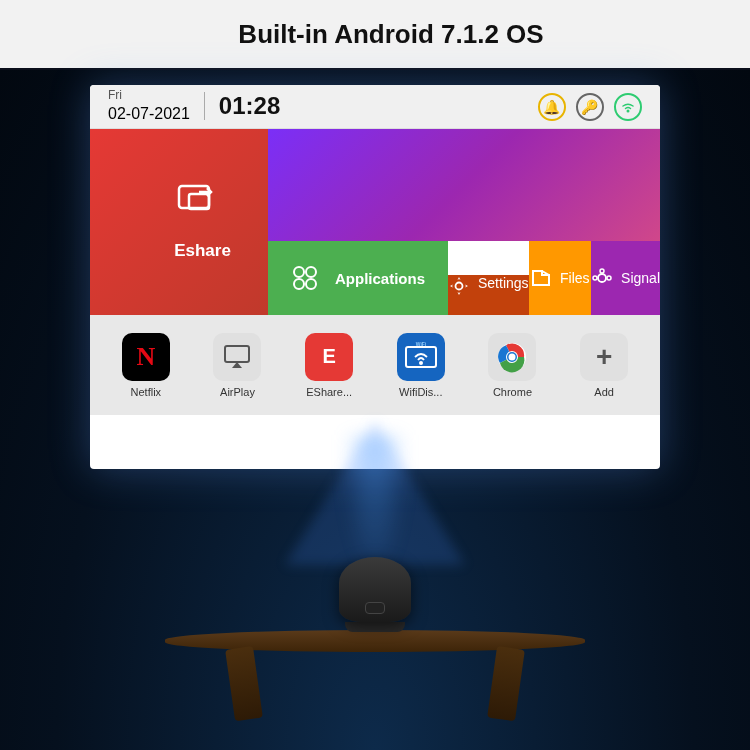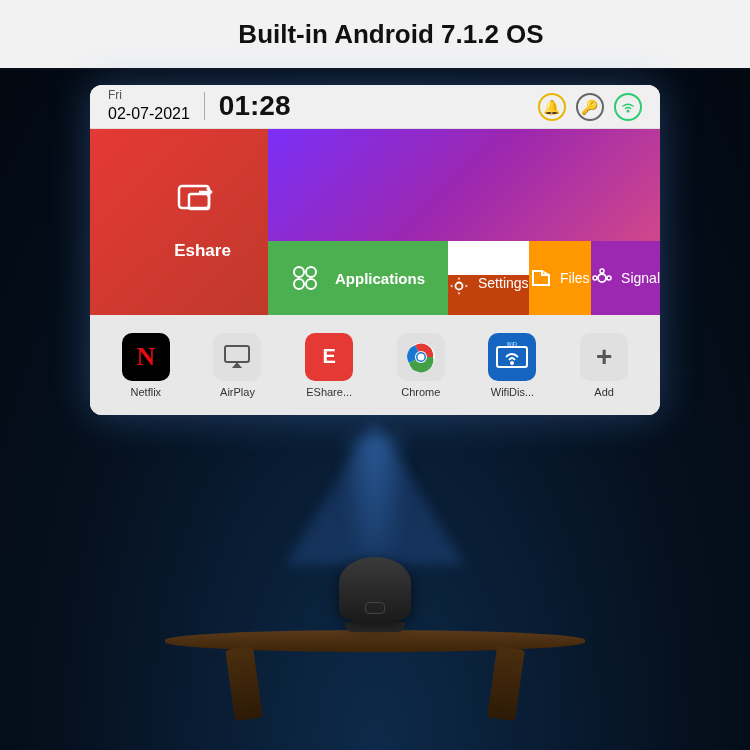--- a/index.html
+++ b/index.html
@@ -18,23 +18,23 @@
       top: 70px; left: 0; right: 0; bottom: 0;
       background: radial-gradient(ellipse at center bottom, #0d2a4a 0%, #05101e 60%, #020810 100%);
     }
 
     
     .screen {
       position: absolute;
       top: 85px;
       left: 90px;
       width: 570px;
-      height: 330px;
+      height: 384px;
       background: white;
-      border-radius: 12px;
+      border-radius: 4px;
       overflow: hidden;
       box-shadow: 0 0 40px rgba(100,160,255,0.3);
     }
 
     
     .screen-topbar {
       background: #f0f0f0;
       height: 44px;
       display: flex;
       align-items: center;
@@ -46,21 +46,21 @@
       display: flex;
       align-items: center;
       gap: 14px;
     }
     .screen-topbar .date-part {
       font-size: 13px;
       color: #333;
       line-height: 1.3;
     }
     .screen-topbar .time-part {
-      font-size: 28px;
+      font-size: 24px;
       font-weight: bold;
       color: #111;
     }
     .screen-topbar .divider {
       width: 1px;
       height: 28px;
       background: #aaa;
     }
     .screen-topbar .icons {
       display: flex;
@@ -382,53 +382,53 @@
       <div class="app-icon-label">AirPlay</div>
     </div>
 
     <div class="app-icon">
       <div class="app-icon-img eshare-app-icon">E</div>
       <div class="app-icon-label">EShare...</div>
     </div>
 
 
     <div class="app-icon">
-      <div class="app-icon-img chrome-icon">
-        <svg class="chrome-svg" viewBox="0 0 32 32">
-          <circle cx="16" cy="16" r="14" fill="#fff"></circle>
-          <circle cx="16" cy="16" r="10" fill="none" stroke="#ddd" stroke-width="1"></circle>
-
-          <path d="M16 16 L28 16 A12 12 0 0 0 10 4.2 Z" fill="#e53935"></path>
-
-          <path d="M16 16 L10 4.2 A12 12 0 0 0 4 22 Z" fill="#1976d2"></path>
-
-          <path d="M16 16 L4 22 A12 12 0 0 0 28 16 Z" fill="#43a047"></path>
-
-          <circle cx="16" cy="16" r="6" fill="white"></circle>
-          <circle cx="16" cy="16" r="5" fill="#1976d2"></circle>
-          <circle cx="16" cy="16" r="3.5" fill="white"></circle>
-        </svg>
-      </div>
-      <div class="app-icon-label">Chrome</div>
-    </div>
-
-    <div class="app-icon">
       <div class="app-icon-img wifidis-icon">
         <svg width="36" height="36" viewBox="0 0 36 36">
           <rect x="3" y="8" width="30" height="20" rx="2" fill="none" stroke="white" stroke-width="2"></rect>
           <path d="M12 18 Q18 12 24 18" stroke="white" stroke-width="1.8" fill="none"></path>
           <path d="M15 21 Q18 17 21 21" stroke="white" stroke-width="1.8" fill="none"></path>
           <circle cx="18" cy="24" r="2" fill="white"></circle>
           <text x="18" y="7" text-anchor="middle" fill="#90caf9" font-size="5" font-weight="bold">WiFi</text>
         </svg>
       </div>
       <div class="app-icon-label">WifiDis...</div>
     </div>
 
     <div class="app-icon">
+      <div class="app-icon-img chrome-icon">
+        <svg class="chrome-svg" viewBox="0 0 32 32">
+          <circle cx="16" cy="16" r="14" fill="#fff"></circle>
+          <circle cx="16" cy="16" r="10" fill="none" stroke="#ddd" stroke-width="1"></circle>
+
+          <path d="M16 16 L28 16 A12 12 0 0 0 10 4.2 Z" fill="#e53935"></path>
+
+          <path d="M16 16 L10 4.2 A12 12 0 0 0 4 22 Z" fill="#1976d2"></path>
+
+          <path d="M16 16 L4 22 A12 12 0 0 0 28 16 Z" fill="#43a047"></path>
+
+          <circle cx="16" cy="16" r="6" fill="white"></circle>
+          <circle cx="16" cy="16" r="5" fill="#1976d2"></circle>
+          <circle cx="16" cy="16" r="3.5" fill="white"></circle>
+        </svg>
+      </div>
+      <div class="app-icon-label">Chrome</div>
+    </div>
+
+    <div class="app-icon">
       <div class="app-icon-img add-icon">+</div>
       <div class="app-icon-label">Add</div>
     </div>
 
   </div>
 </div>
 
 <div class="projector-beam"></div>
 
 <div style="position:absolute;bottom:185px;left:50%;transform:translateX(-50%);width:60px;height:130px;background:radial-gradient(ellipse at top, rgba(80,160,255,0.4) 0%, transparent 80%);filter:blur(8px);"></div>

